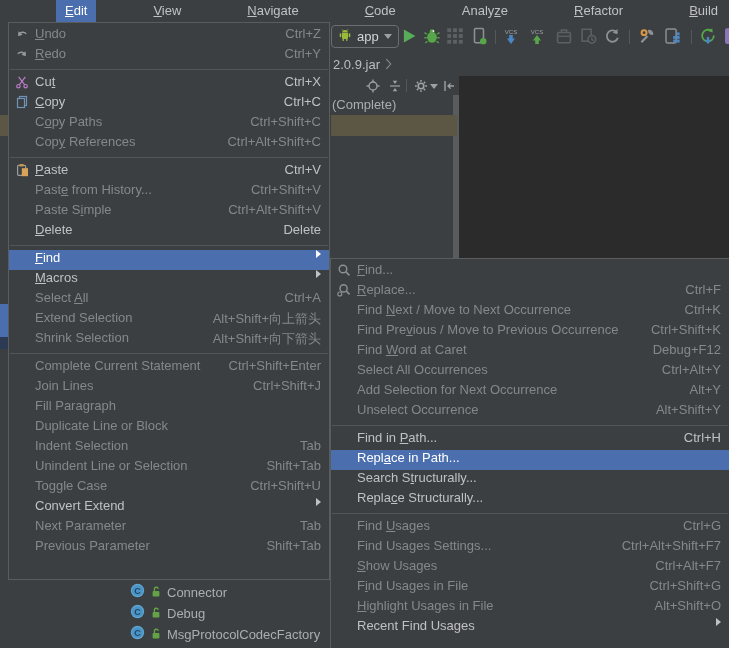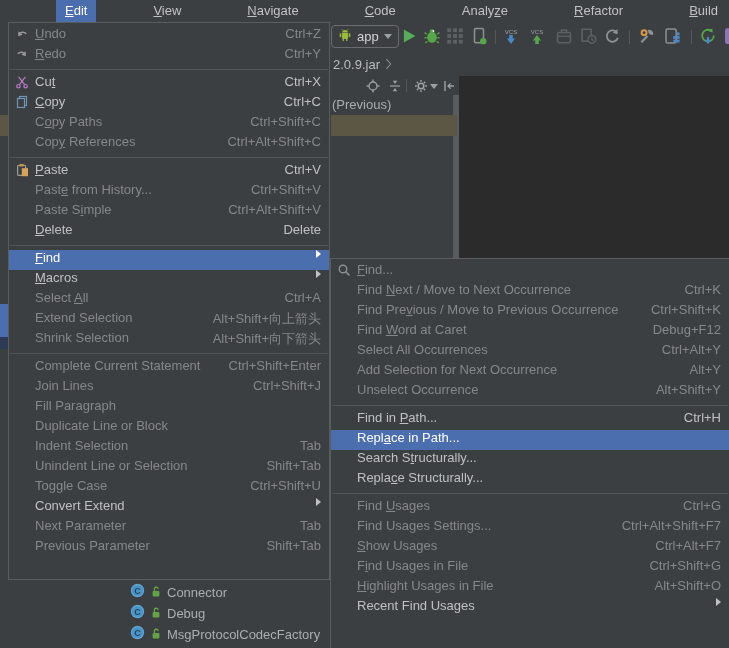--- a/index.html
+++ b/index.html
@@ -254,21 +254,21 @@
       </span>
     <span style="position:absolute;left:100px;top:7px" class="caret-down"></span>
     <span class="ph-icon" style="left:112px">
         <svg viewBox="0 0 14 14">
           <line x1="3" y1="2" x2="3" y2="12" stroke="#9fa3a5" stroke-width="1.4"></line>
           <path d="M12 7 H6 M8.6 4.4 L6 7 l2.6 2.6" stroke="#9fa3a5" fill="none" stroke-width="1.3"></path>
         </svg>
       </span>
   </div>
 
-  <div class="momo-text">(Previous)</div>
+  <div class="momo-text">(Complete)</div>
 
   <div class="tree" id="project-tree">
       <div class="tree-row">
         <span><svg class="cls" viewBox="0 0 14 14">
             <circle cx="7" cy="7" r="6.2" fill="#5fa7d4"></circle>
             <circle cx="7" cy="7" r="5.2" fill="#4d94c6"></circle>
             <text x="7" y="10.2" text-anchor="middle" font-size="8.5" font-weight="bold" fill="#1c4a6b">C</text>
           </svg></span>
         <span><svg class="lk" viewBox="0 0 12 12">
             <rect x="2.6" y="5" width="6.8" height="5.4" rx="1" fill="#63a346"></rect>
@@ -492,20 +492,32 @@
   <div class="popup" id="find-submenu">
       <div class="menu-item disabled">
         <span class="mi-icon">
           <svg viewBox="0 0 14 14">
             <circle cx="6" cy="6" r="3.8" fill="none" stroke="#8d9193" stroke-width="1.4"></circle>
             <line x1="8.8" y1="8.8" x2="12.4" y2="12.4" stroke="#8d9193" stroke-width="1.6"></line>
           </svg>
         </span>
         <span class="mi-label"><u>F</u>ind...</span>
         <span class="mi-fill"></span>
+      </div>
+      <div class="menu-item disabled">
+        <span class="mi-icon">
+          <svg viewBox="0 0 14 14">
+            <circle cx="6.6" cy="5.4" r="3.6" fill="none" stroke="#8d9193" stroke-width="1.4"></circle>
+            <line x1="9.2" y1="8 " x2="12.6" y2="11.4" stroke="#8d9193" stroke-width="1.6"></line>
+            <circle cx="2.8" cy="11" r="2" fill="none" stroke="#8d9193" stroke-width="1.1"></circle>
+          </svg>
+        </span>
+        <span class="mi-label"><u>R</u>eplace...</span>
+        <span class="mi-fill"></span>
+        <span class="mi-shortcut">Ctrl+F</span>
       </div>
       <div class="menu-item disabled">
         <span class="mi-icon"></span>
         <span class="mi-label">Find <u>N</u>ext / Move to Next Occurrence</span>
         <span class="mi-fill"></span>
         <span class="mi-shortcut">Ctrl+K</span>
       </div>
       <div class="menu-item disabled">
         <span class="mi-icon"></span>
         <span class="mi-label">Find Pre<u>v</u>ious / Move to Previous Occurrence</span>

